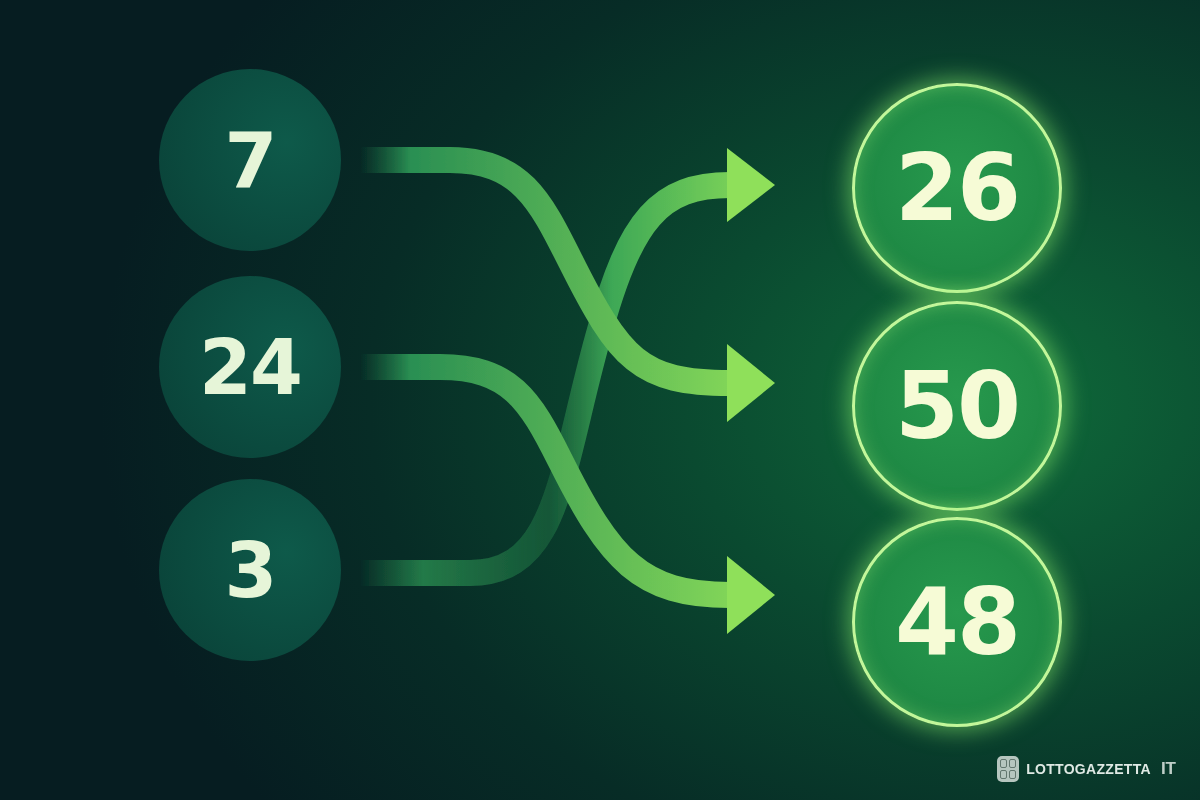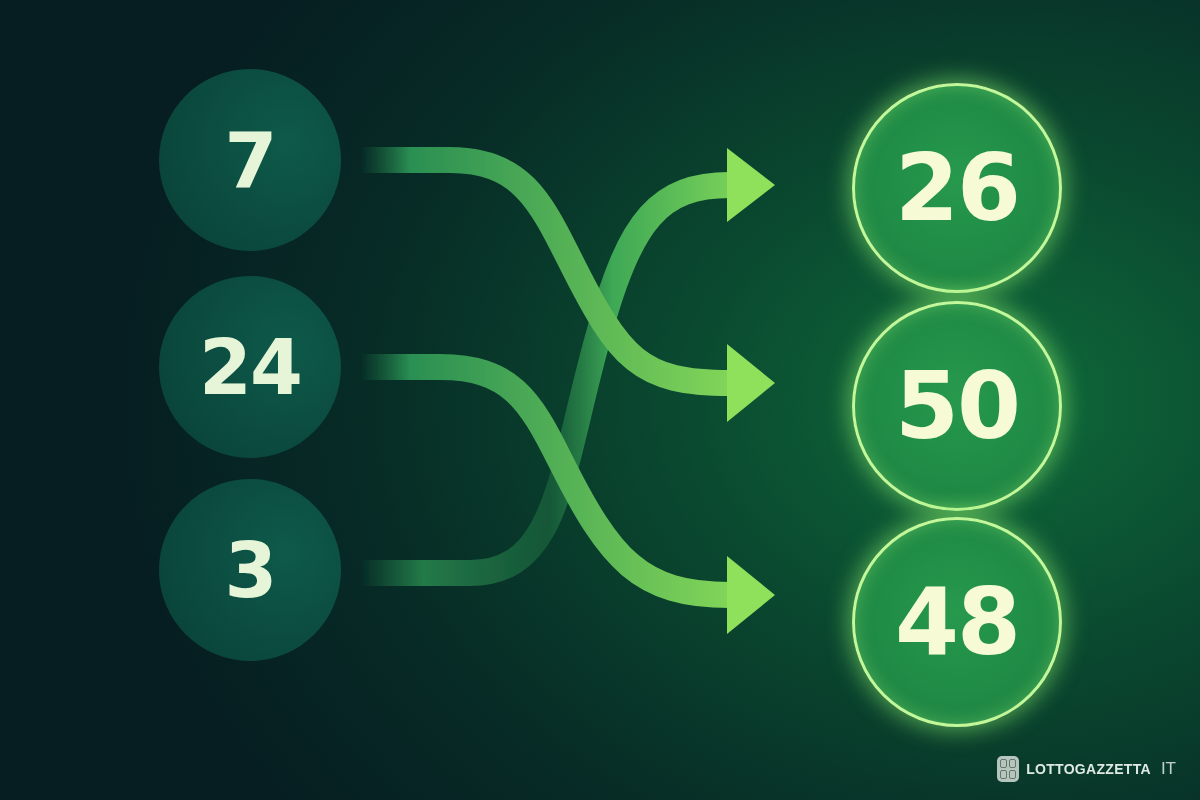--- a/index.html
+++ b/index.html
@@ -30,21 +30,21 @@
   .brand {
     position: absolute; right: 24px; bottom: 18px; display: flex; align-items: center; gap: 7px;
     color: #dfe9e4;
   }
   .brand-icon {
     width: 22px; height: 26px; border-radius: 5px; background: #c9d6d0; opacity: 0.9;
     display: grid; grid-template-columns: 1fr 1fr; grid-template-rows: 1fr 1fr; gap: 2px; padding: 3px; box-sizing: border-box;
   }
   .brand-icon span { border: 1px solid #6c7d76; border-radius: 2px; }
   .brand-name { font-weight: bold; font-size: 14px; letter-spacing: 0.3px; }
-  .brand-tld { font-size: 17px; font-weight: normal; margin-left: 3px; opacity: 0.85; }
+  .brand-tld { font-size: 17px; font-weight: bold; margin-left: 3px; opacity: 0.85; }
 </style>
 </head>
 <body>
 
 <div class="stage">
 
   <svg class="flows" width="1200" height="800" viewBox="0 0 1200 800">
     <defs>
       <linearGradient id="g1" x1="360" y1="0" x2="780" y2="0" gradientUnits="userSpaceOnUse">
         <stop offset="0" stop-color="#1f7a4a" stop-opacity="0"></stop>

